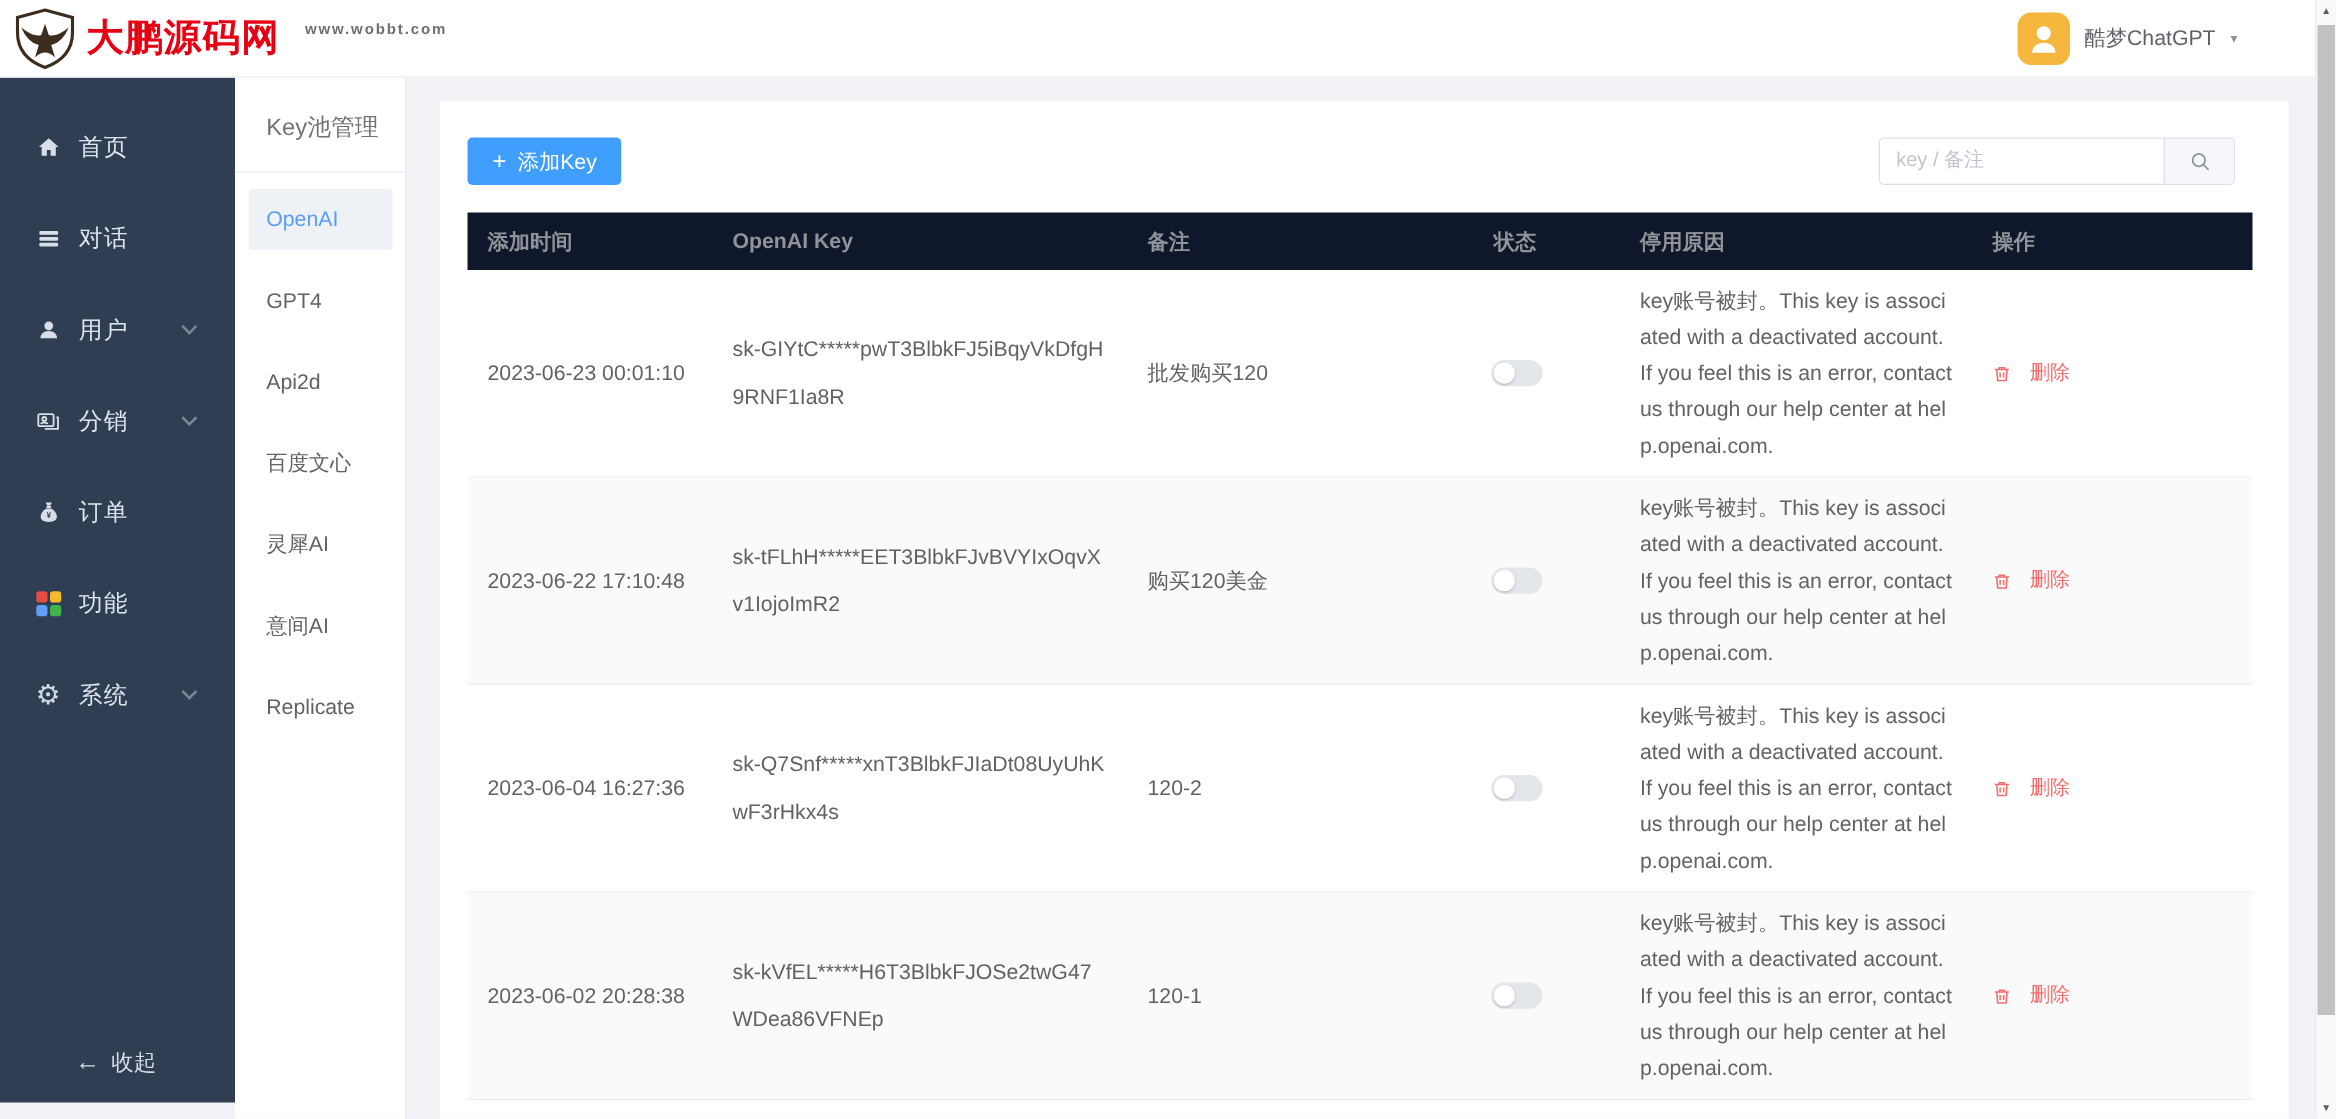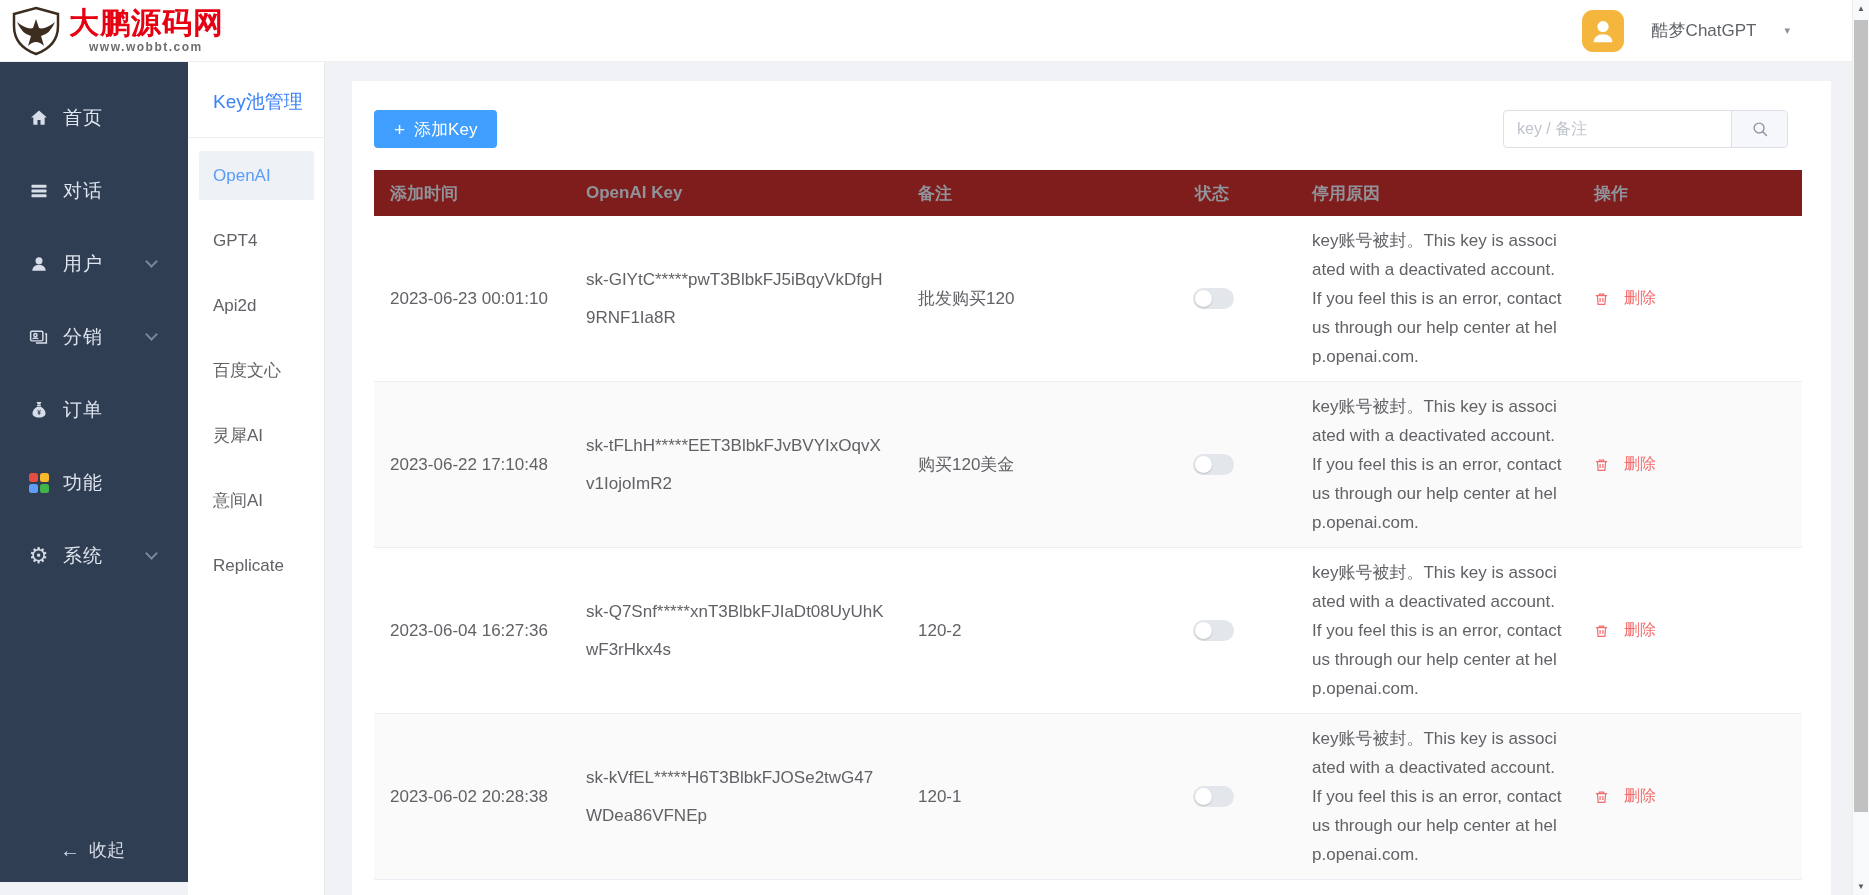--- a/index.html
+++ b/index.html
@@ -4,24 +4,24 @@
 <style>
   * { margin:0; padding:0; box-sizing:border-box; }
   html,body { width:1869px; height:895px; overflow:hidden; }
   body { font-family:"Liberation Sans","DejaVu Sans",sans-serif; background:#f0f2f5; position:relative; }
 
   
   .navbar { position:absolute; top:0; left:0; width:1852px; height:62px; background:#fff;
             display:flex; align-items:center; justify-content:space-between;
             border-bottom:1px solid #f0f0f0; z-index:5; }
   .logo { display:flex; align-items:center; gap:7px; padding-left:10px; cursor:pointer; }
-  .logo-text { display:flex; flex-direction:column; }
+  .logo-text { display:flex; flex-direction:row; }
   .logo-title { font-size:30px; font-weight:bold; color:#e60012; letter-spacing:1px; line-height:1.05; }
   .logo-sub { font-size:12px; font-weight:bold; color:#6e6e6e; letter-spacing:1.5px; margin-top:1px;margin-left:20px; }
-  .user { display:flex; align-items:center; gap:28px; padding-right:62px; cursor:pointer; }
+  .user { display:flex; align-items:center; gap:12px; padding-right:62px; cursor:pointer; }
   .avatar { width:42px; height:42px; border-radius:11px; background:#f5b63e;
             display:flex; align-items:center; justify-content:center; flex:none; }
   .uname { font-size:17px; color:#5f6368; }
   .caret { font-size:11px; color:#8a8f99; }
 
   
   .sidebar { position:absolute; top:62px; left:0; width:188px; bottom:13px; background:#2f3e52; }
   .s-nav { padding-top:19px; }
   .s-item { height:73px; display:flex; align-items:center; padding:0 32px 0 27px; cursor:pointer; }
   .s-icon { width:23px; display:flex; justify-content:center; align-items:center; margin-right:13px; flex:none; }
@@ -33,21 +33,21 @@
                grid-template-rows:9px 9px; gap:2px; }
   .grid-icon span { border-radius:2.5px; display:block; }
   .gi1{background:#e64c41;} .gi2{background:#f7ba2a;} .gi3{background:#5e9ef7;} .gi4{background:#41b54b;}
   .collapse { position:absolute; bottom:12px; left:0; width:100%; height:40px; display:flex;
               align-items:center; padding-left:60px; color:#d3dae4; font-size:18px; gap:9px; cursor:pointer; }
   .back-arrow { font-size:20px; line-height:1; }
 
   
   .submenu { position:absolute; top:62px; left:188px; width:137px; bottom:0; background:#fff;
              border-right:1px solid #e9e9e9; }
-  .submenu-title { font-size:19px; color:#3b82f6; padding:27px 0 22px 25px; border-bottom:1px solid #ebeef5; }
+  .submenu-title { font-size:19px; color:#737373; padding:27px 0 22px 25px; border-bottom:1px solid #ebeef5; }
   .sm-list { padding-top:13px; }
   .sm-item { height:49px; display:flex; align-items:center; padding-left:14px; margin:0 10px 16px 11px;
              font-size:17px; color:#606266; cursor:pointer; border-radius:2px; }
   .sm-item.active { background:#eef1f6; color:#5a9cf8; }
 
   
   .main { position:absolute; top:62px; left:325px; width:1527px; bottom:0; background:#f0f2f5; }
   .card { position:absolute; left:27px; top:19px; width:1479px; bottom:-4px; background:#fff;
           padding:29px 29px 0 22px; }
   .toolbar { display:flex; justify-content:space-between; align-items:flex-start; margin-bottom:22px; height:38px; }
@@ -59,21 +59,21 @@
             overflow:hidden; background:#fff; margin-right:14px; }
   .search input { flex:1; border:none; outline:none; padding:0 13px; font-size:16px; color:#606266;
                   min-width:0; font-family:inherit; background:transparent; }
   .search input::placeholder { color:#c0c4cc; }
   .search-btn { width:56px; background:#f5f7fa; border-left:1px solid #dcdfe6; display:flex;
                 align-items:center; justify-content:center; cursor:pointer; }
 
   
   .table { width:100%; font-size:17px; color:#606266; }
   .thead, .trow { display:grid; grid-template-columns:196px 332px 277px 117px 282px 1fr; }
-  .thead { background:#7f1d1d; height:46px; align-items:center; color:#909399; font-weight:bold; }
+  .thead { background:#0f172a; height:46px; align-items:center; color:#909399; font-weight:bold; }
   .th { padding:0 16px; white-space:nowrap; }
   .trow { border-bottom:1px solid #ebeef5; min-height:165px; background:#fff; }
   .trow.striped { background:#fafafa; }
   .cell { padding:10px 16px; display:flex; align-items:center; }
   .cell.key { line-height:38px; word-break:break-all; }
   .cell.reason { line-height:29px; word-break:break-all; }
   .cell.status { padding-left:14px; }
   .toggle { width:41px; height:21px; border-radius:11px; background:#e3e6ea; position:relative;
             cursor:pointer; flex:none; }
   .knob { position:absolute; left:2px; top:2px; width:17px; height:17px; border-radius:50%;

